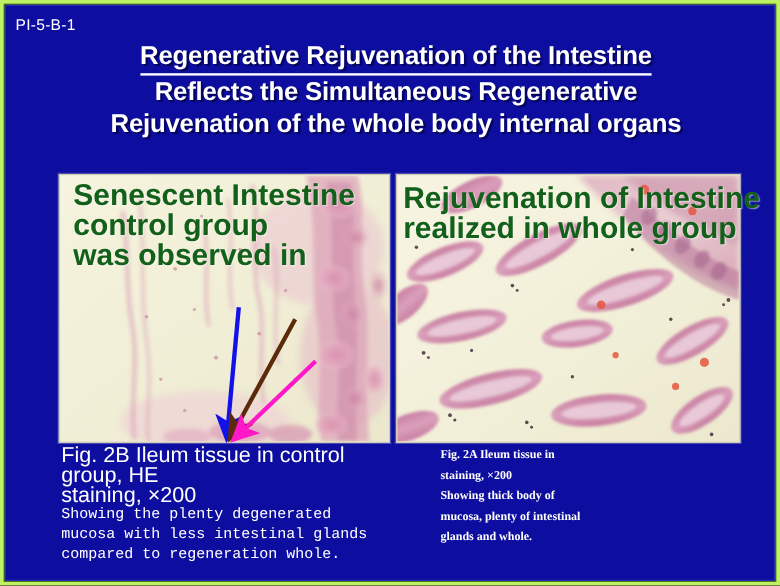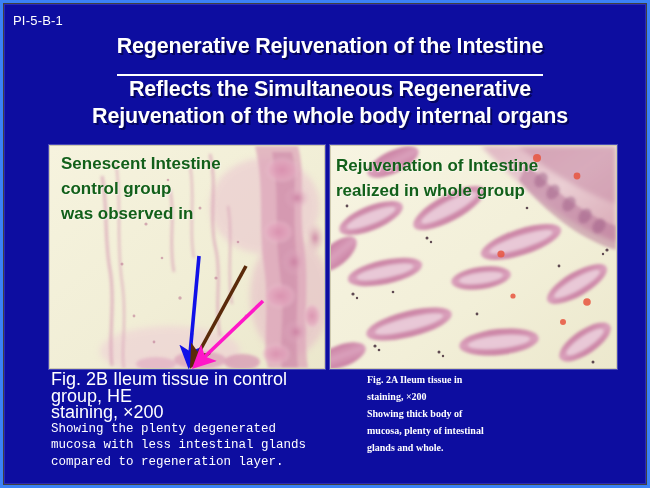--- a/index.html
+++ b/index.html
@@ -1,52 +1,52 @@
 <!DOCTYPE html>
 <html><head>
 <meta charset="utf-8">
 <title>Slide PI-5-B-1</title>
 <style>
   html,body{margin:0;padding:0;background:#6b3a3a;}
   body{width:650px;height:488px;overflow:hidden;
        font-family:"Liberation Sans",sans-serif;}
 
   #slide{position:relative;width:650px;height:488px;
-         background:#404040;box-sizing:border-box;
-         border:3px solid #3b82f6;}
+         background:#4d7c0f;box-sizing:border-box;
+         border:3px solid #bef264;}
   #inner{position:absolute;inset:1px;background:#0d0da0;
          border:1px solid #2a2ab8;}
 
   
   #slide-id{position:absolute;left:8px;top:8px;
             font-size:13px;color:#ffffff;letter-spacing:.2px;
             font-family:"Liberation Sans",sans-serif;}
 
   
   #title-block{position:absolute;left:0;top:28px;width:650px;
                text-align:center;}
   .tline{color:#ffffff;font-weight:bold;font-size:21.5px;
          line-height:27px;letter-spacing:-.2px;
          text-shadow:2px 2px 0 #050560, 1px 1px 0 #050560;
          font-family:"Liberation Sans",sans-serif;
          white-space:nowrap;}
   .tline.u{display:inline-block;border-bottom:2px solid #ffffff;
-           padding-bottom:14px;}
+           padding-bottom:1px;}
 
   
   .photo{position:absolute;overflow:hidden;
          background:#f2efd8;border:1px solid #cfcbb0;
          box-shadow:0 0 0 1px rgba(255,255,255,.25);}
   #photo-left{left:44px;top:140px;width:274px;height:222px;}
   #photo-right{left:325px;top:140px;width:285px;height:222px;}
   .photo svg{display:block;width:100%;height:100%;}
 
   
   .overlay{position:absolute;font-weight:bold;color:#12601a;
-           font-size:17px;line-height:25px;
+           font-size:25px;line-height:25px;
            font-family:"Liberation Sans",sans-serif;
            text-shadow:1px 1px 1px rgba(255,255,255,.55);
            pointer-events:none;white-space:nowrap;}
   #overlay-left{left:56px;top:146px;}
   #overlay-right{left:331px;top:148px;}
 
   
   #arrows{position:absolute;left:0;top:0;width:650px;height:488px;
           pointer-events:none;}
 
@@ -317,21 +317,21 @@
     <line x1="194" y1="251" x2="184" y2="360" stroke="#1111e8" stroke-width="3.6" marker-end="url(#hBlue)"></line>
     <line x1="241" y1="261" x2="187" y2="360" stroke="#5a2a0a" stroke-width="3.6" marker-end="url(#hBrown)"></line>
     <line x1="258" y1="296" x2="190" y2="361" stroke="#ff18c8" stroke-width="3.6" marker-end="url(#hMag)"></line>
   </svg>
 
   <div id="cap-left">
     <div class="serif">Fig. 2B Ileum tissue in control group, HE</div>
     <div class="serif">staining, ×200</div>
     <div class="mono">Showing the plenty degenerated</div>
     <div class="mono">mucosa with less intestinal glands</div>
-    <div class="mono">compared to regeneration layer.</div>
+    <div class="mono">compared to regeneration whole.</div>
   </div>
 
   <div id="cap-right">
     <div>Fig. 2A Ileum tissue in</div>
     <div class="lastline">staining, ×200</div>
     <div>Showing thick body of</div>
     <div>mucosa, plenty of intestinal</div>
     <div class="lastline">glands and whole.</div>
   </div>
 

